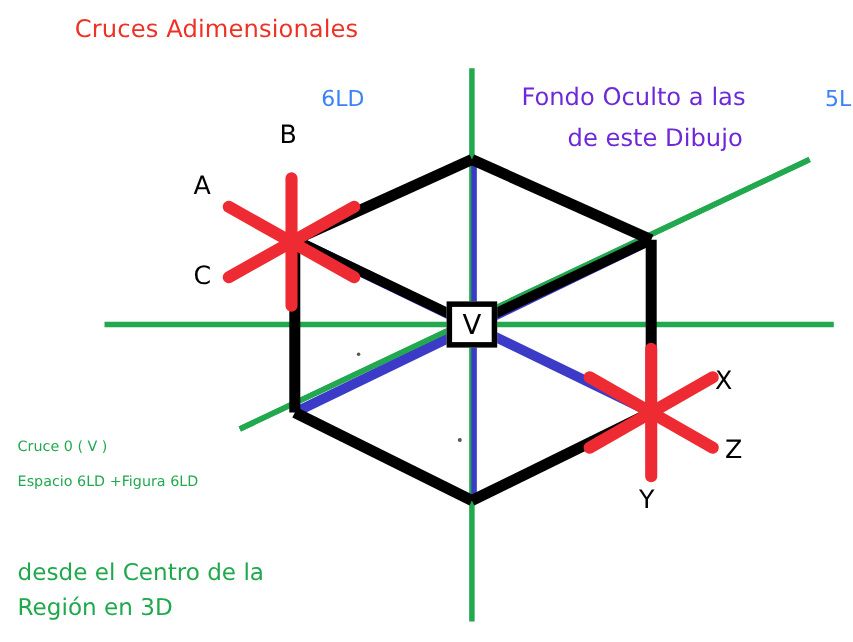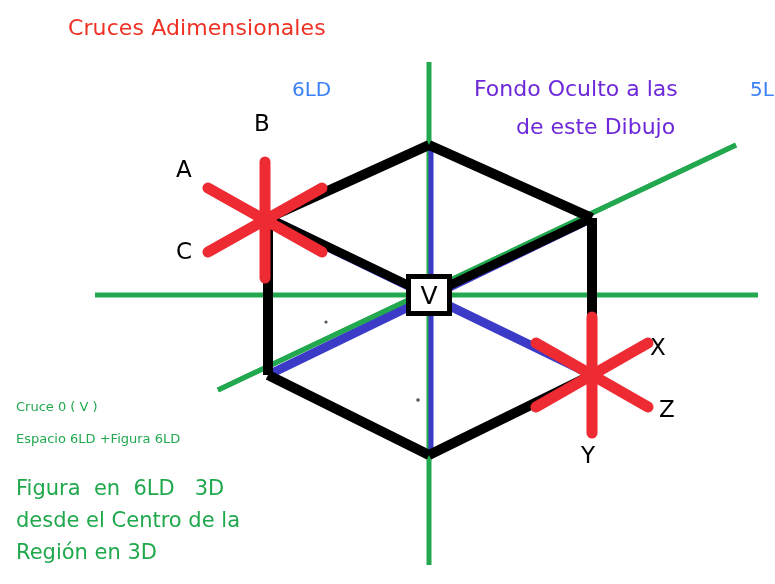--- a/index.html
+++ b/index.html
@@ -116,21 +116,20 @@
 
   <div class="txt label-black-small" style="left:292px;top:79px;">6LD</div>
 
   <div class="txt label-blue" style="left:474px;top:78px;">Fondo Oculto a las</div>
   <div class="txt label-black-small" style="left:750px;top:79px;">5LD</div>
   <div class="txt label-blue" style="left:496px;top:116px;margin-left:20px;">de este Dibujo</div>
 
   <div class="txt label-green" style="left:16px;top:400px;">Cruce 0 ( V )</div>
   <div class="txt label-green" style="left:16px;top:432px;">Espacio 6LD +Figura 6LD</div>
 
-  <div class="txt label-green-bold" style="left:16px;top:478px;">Figura  en  6LD   3D</div>
   <div class="txt label-green-bold" style="left:16px;top:510px;text-align:right;">desde el Centro de la</div>
   <div class="txt label-green-bold" style="left:16px;top:542px;text-align:center;">Región en 3D</div>
 
   <div id="vertex-labels">
       <div class="txt vertex-label" style="left: 176px; top: 158px;">A</div>
       <div class="txt vertex-label" style="left: 254px; top: 112px;">B</div>
       <div class="txt vertex-label" style="left: 176px; top: 240px;">C</div>
       <div class="txt vertex-label" style="left: 650px; top: 336px;">X</div>
       <div class="txt vertex-label" style="left: 581px; top: 444px;">Y</div>
       <div class="txt vertex-label" style="left: 659px; top: 398px;">Z</div>

